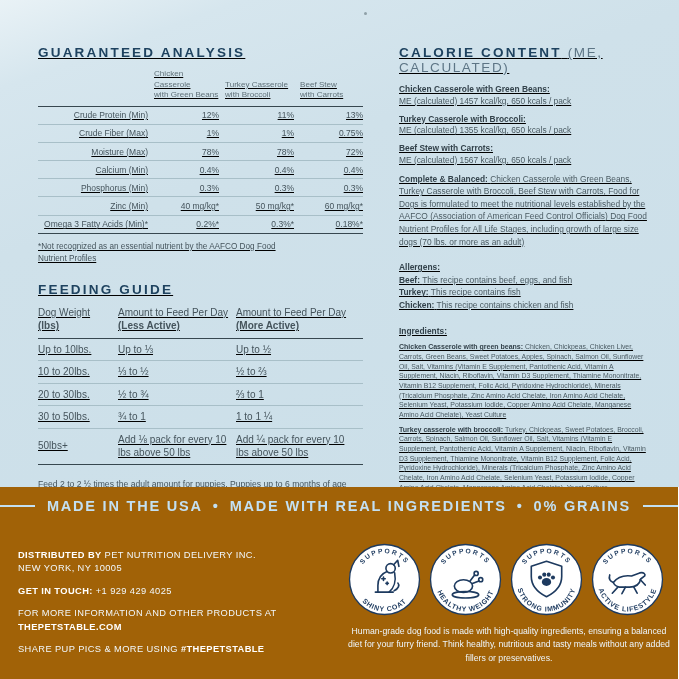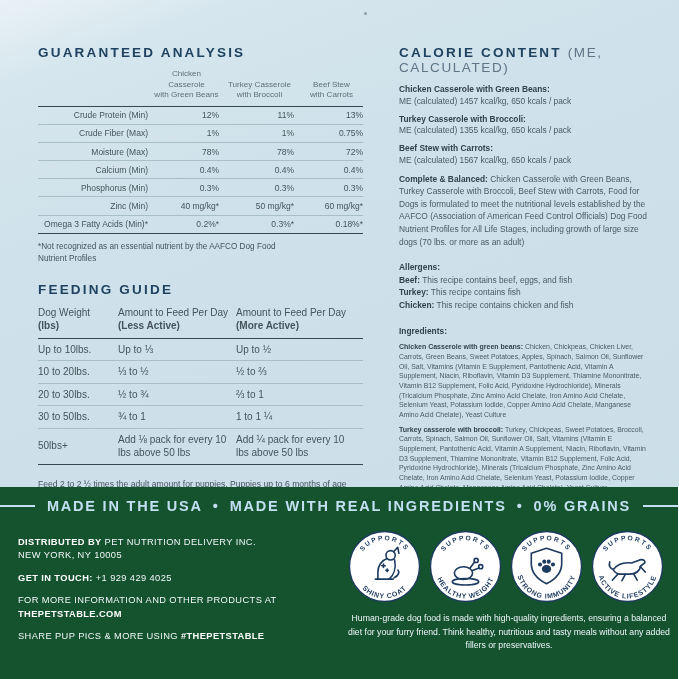--- a/index.html
+++ b/index.html
@@ -6,36 +6,37 @@
   html,body { width:679px; height:679px; }
   body { font-family:"Liberation Sans", sans-serif; overflow:hidden; }
   .page { position:relative; width:679px; height:679px; background:#fff; }
 
   
   .panel-top {
     position:absolute; top:0; left:0; width:679px; height:487px;
     background:linear-gradient(160deg,#e9f2f6 0%,#d6e6ee 12%,#cfe1ea 35%,#cbdfe9 100%);
     padding:45px 30px 5px 38px;
     display:flex;
+    text-decoration:underline;
   }
   .speck { position:absolute; left:364px; top:12px; width:3px; height:3px; border-radius:50%; background:#8fa0a8; }
   .col-left  { width:325px; flex:none; }
   .col-right { flex:1; margin-left:36px; }
 
   h2.sec-title {
     font-size:13.5px; font-weight:800; letter-spacing:2.2px;
     color:#1e425f; margin-bottom:9px;
   }
   h2.sec-title .light { color:#5d7585; font-weight:500; letter-spacing:1.6px; }
 
   
   table { border-collapse:collapse; width:100%; }
   .ga-table th, .ga-table td { font-size:8.5px; color:#45545c; }
   .ga-table thead th {
-    font-weight:400; color:#5f7078; text-align:center; vertical-align:bottom;
+    font-weight:400; color:#5f7078; text-align:left; vertical-align:bottom;
     padding:0 0 5px 6px; font-size:8.1px; line-height:1.3;
   }
   .ga-table thead th:first-child { width:110px; }
   .ga-table thead th.c1 { width:71px; }
   .ga-table thead th.c2 { width:75px; }
   .ga-table thead th.c3 { width:69px; }
   .ga-table thead tr { border-bottom:1.5px solid #37474f; }
   .ga-table tbody tr { border-bottom:1px solid #a8bfc8; }
   .ga-table tbody tr:last-child { border-bottom:1.5px solid #37474f; }
   .ga-table tbody td { padding:3.6px 0 3.6px 6px; }
@@ -67,31 +68,31 @@
   .para b { color:#33424b; }
   .blk-title { font-size:8.4px; font-weight:700; color:#33424b; margin-top:13px; line-height:1.5; }
   .al-line { font-size:8.4px; color:#4a5a62; line-height:1.5; }
   .al-line b { color:#33424b; }
   .ing { font-size:6.9px; color:#4a5a62; line-height:1.4; margin-top:5px; }
   .ing b { color:#33424b; font-size:7px; }
 
   
   .panel-bottom {
     position:absolute; top:487px; left:0; width:678px; height:192px;
-    background:#14532d; color:#fff; padding-top:11px;
+    background:#a16207; color:#fff; padding-top:11px;
   }
   .banner { display:flex; align-items:center; }
   .banner .rule { flex:1; border-top:2px solid #c3e0f2; }
   .banner .btxt {
     color:#c3e0f2; font-weight:800; font-size:14.5px; letter-spacing:1.8px;
     white-space:nowrap; padding:0 12px;
   }
   .banner .dot { padding:0 10px; }
 
-  .bottom-cols { display:flex; margin-top:16px;align-items:center; }
+  .bottom-cols { display:flex; margin-top:29px; }
   .footer-left { width:348px; flex:none; padding-left:18px; padding-top:6px; }
   .fl-block { font-size:9.3px; letter-spacing:0.4px; line-height:1.45; font-weight:500; color:#f2f8fc; margin-bottom:9px; }
   .fl-block b { font-weight:800; color:#fff; }
 
   .footer-right { flex:1; padding-right:6px; }
   .badges { display:flex; justify-content:space-between; width:316px; }
   .badge { width:73px; height:73px; }
   .badge-circle { fill:#ffffff; stroke:#1d3a5f; stroke-width:1.3; }
   .badge-arc-top { font-family:"Liberation Sans",sans-serif; font-size:6.6px; font-weight:700; letter-spacing:1.7px; fill:#1d3a5f; }
   .badge-arc-bot { font-family:"Liberation Sans",sans-serif; font-size:6.9px; font-weight:700; letter-spacing:0.8px; fill:#1d3a5f; }

